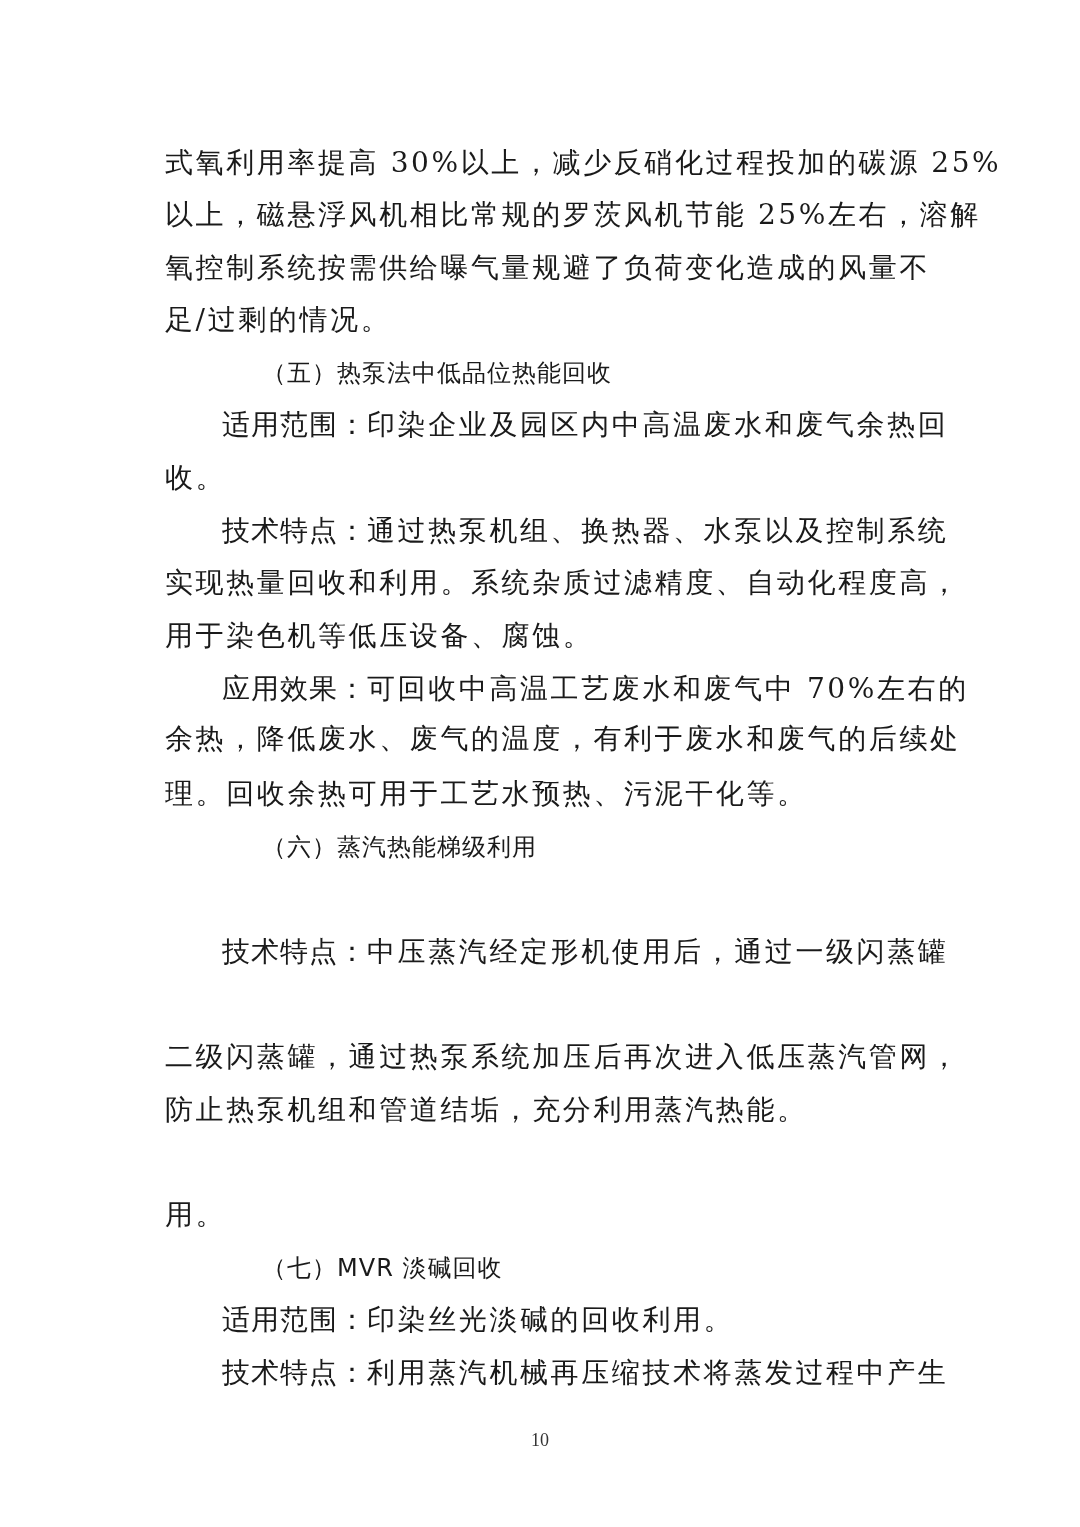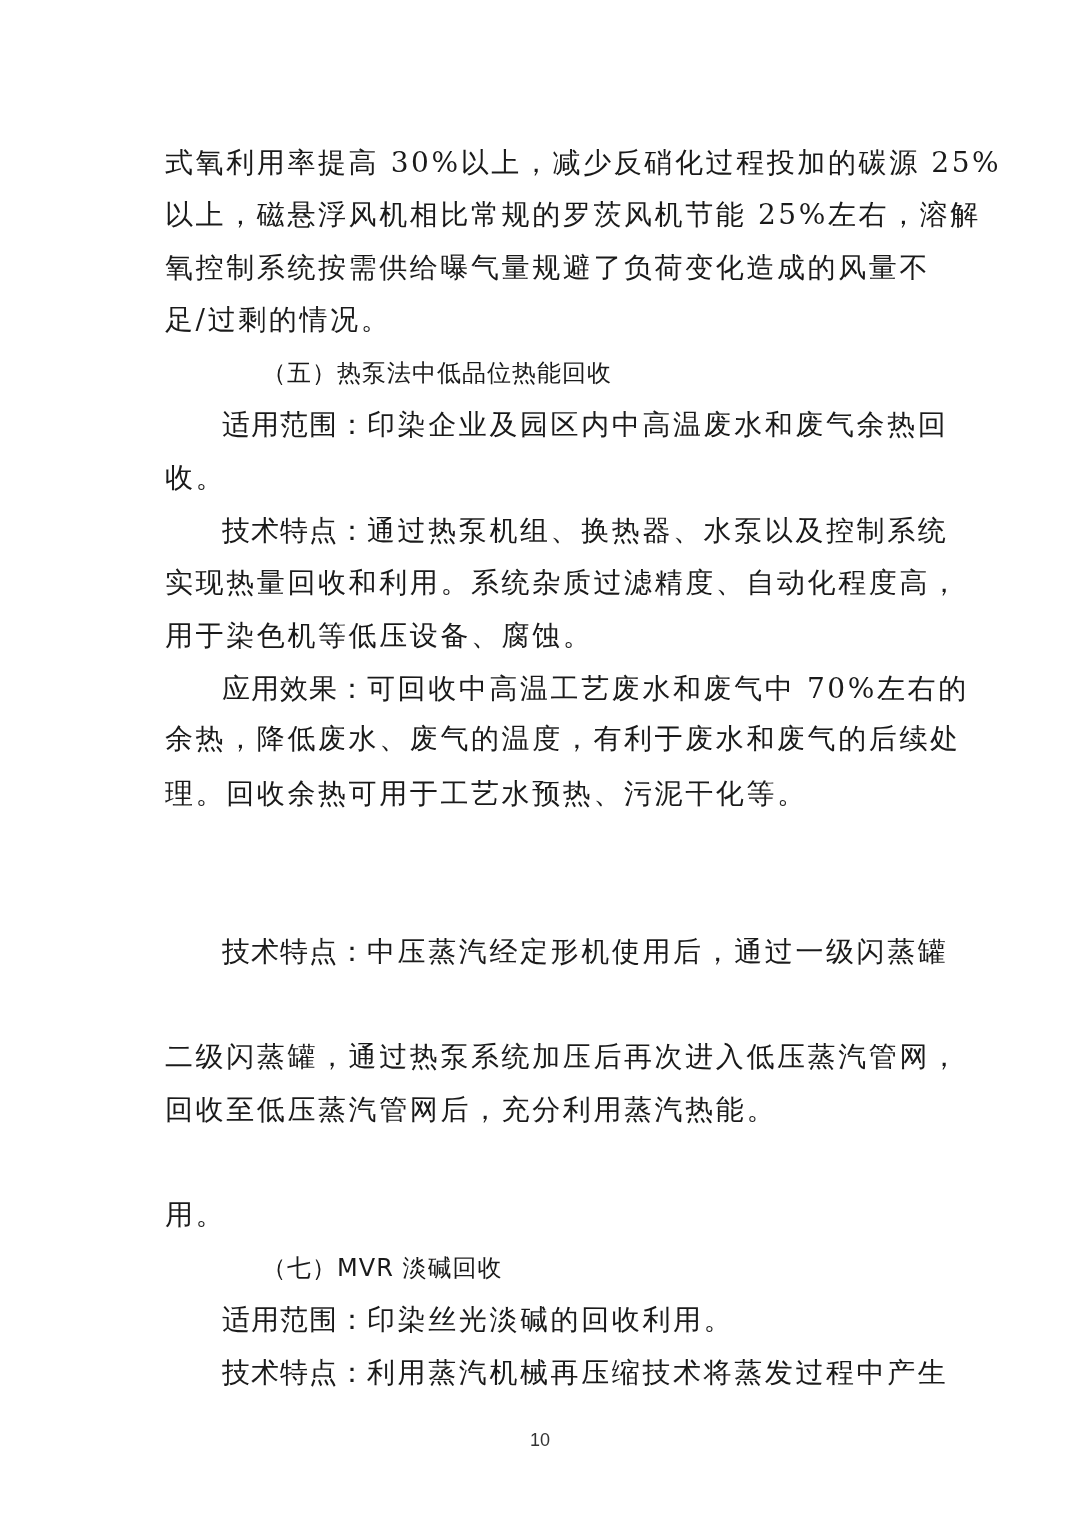--- a/index.html
+++ b/index.html
@@ -19,21 +19,21 @@
   .indent { left: 222px; width: 695px; }
   .heading {
     position: absolute; left: 222px; font-size: 24px; line-height: 36px;
     font-weight: normal; white-space: nowrap; letter-spacing: 1px;
     font-family: "DejaVu Sans", "Liberation Sans", sans-serif;
     margin-left: 40px;
   }
   .label { font-weight: normal; font-family: "DejaVu Sans", "Liberation Sans", sans-serif; letter-spacing: 1px; }
   .page-num {
     position: absolute; left: 0; width: 1080px; top: 1430px; text-align: center;
-    font-size: 18px; font-family: Liberation Sans, sans-serif; color: #333;
+    font-size: 18px; font-family: Liberation Serif, serif; color: #333;
   }
 </style>
 </head>
 <body>
 
 <div class="page">
 
   <div class="line" style="top:145px">式氧利用率提高 30%以上，减少反硝化过程投加的碳源 25%</div>
   <div class="line" style="top:197px">以上，磁悬浮风机相比常规的罗茨风机节能 25%左右，溶解</div>
   <div class="line" style="top:250px">氧控制系统按需供给曝气量规避了负荷变化造成的风量不</div>
@@ -42,23 +42,24 @@
   <div class="heading" style="top:355px">（五）热泵法中低品位热能回收</div>
   <div class="line indent" style="top:407px"><span class="label">适用范围：</span><span>印染企业及园区内中高温废水和废气余热回</span></div>
   <div class="line short" style="top:460px">收。</div>
   <div class="line indent" style="top:513px"><span class="label">技术特点：</span><span>通过热泵机组、换热器、水泵以及控制系统</span></div>
   <div class="line" style="top:565px">实现热量回收和利用。系统杂质过滤精度、自动化程度高，</div>
   <div class="line short" style="top:618px">用于染色机等低压设备、腐蚀。</div>
   <div class="line indent" style="top:671px"><span class="label">应用效果：</span><span>可回收中高温工艺废水和废气中 70%左右的</span></div>
   <div class="line" style="top:721px">余热，降低废水、废气的温度，有利于废水和废气的后续处</div>
   <div class="line short" style="top:776px">理。回收余热可用于工艺水预热、污泥干化等。</div>
 
+  <div class="heading" style="top:829px">（六）蒸汽热能梯级利用</div>
   <div class="line indent" style="top:934px"><span class="label">技术特点：</span><span>中压蒸汽经定形机使用后，通过一级闪蒸罐</span></div>
   <div class="line" style="top:1039px">二级闪蒸罐，通过热泵系统加压后再次进入低压蒸汽管网，</div>
-  <div class="line short" style="top:1092px">回收至低压蒸汽管网后，充分利用蒸汽热能。</div>
+  <div class="line short" style="top:1092px">防止热泵机组和管道结垢，充分利用蒸汽热能。</div>
   <div class="line short" style="top:1197px">用。</div>
 
   <div class="heading" style="top:1250px">（七）MVR 淡碱回收</div>
   <div class="line indent short" style="top:1302px"><span class="label">适用范围：</span><span>印染丝光淡碱的回收利用。</span></div>
   <div class="line indent" style="top:1355px"><span class="label">技术特点：</span><span>利用蒸汽机械再压缩技术将蒸发过程中产生</span></div>
 
   <div class="page-num">10</div>
 </div>
 
 </body></html>

